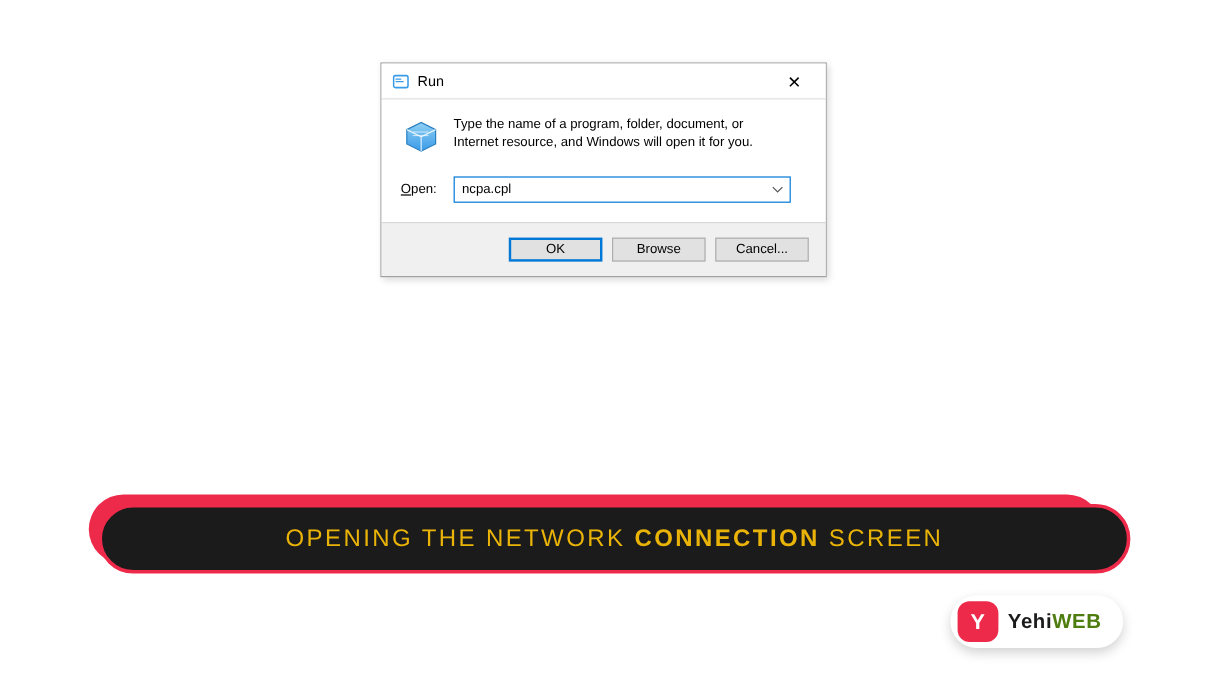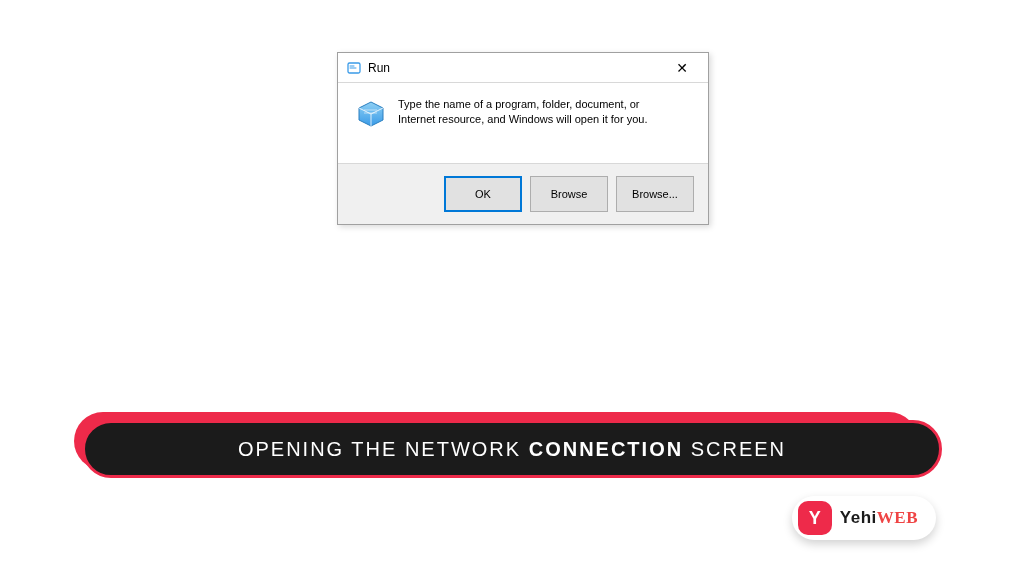--- a/index.html
+++ b/index.html
@@ -14,21 +14,20 @@
 
   
   .dialog {
     position: absolute;
     left: 317px;
     top: 52px;
     width: 372px;
     background: #ffffff;
     border: 1px solid #a0a0a0;
     box-shadow: 2px 2px 6px rgba(0,0,0,0.15);
-    margin-left: 20px;
   }
   .titlebar {
     height: 30px;
     background: #ffffff;
     border-bottom: 1px solid #d8d8d8;
     display: flex;
     align-items: center;
     padding: 0 6px 0 8px;
   }
   .titlebar .app-icon {
@@ -107,21 +106,21 @@
   .button-area {
     background: #f0f0f0;
     border-top: 1px solid #d8d8d8;
     padding: 12px 14px;
     display: flex;
     justify-content: flex-end;
     gap: 8px;
   }
   .btn {
     min-width: 78px;
-    height: 36px;
+    height: 20px;
     font-size: 11px;
     font-family: inherit;
     background: #e1e1e1;
     border: 1px solid #adadad;
     color: #000;
     cursor: pointer;
     padding: 0 10px;
   }
   .btn.default {
     border: 2px solid #0078d7;
@@ -145,21 +144,21 @@
   }
   .banner {
     position: relative;
     background: #1b1b1b;
     border: 3px solid #ee2a4a;
     border-radius: 32px;
     height: 58px;
     display: flex;
     align-items: center;
     justify-content: center;
-    color: #ffffff;
+    color: #eab308;
     font-size: 20px;
     letter-spacing: 2px;
     font-weight: 500;
     font-family: "Segoe UI", Arial, sans-serif;
   }
   .banner .bold { font-weight: 800; }
 
   
   .badge {
     position: absolute;
@@ -184,21 +183,21 @@
     font-size: 18px;
     font-family: Arial, sans-serif;
   }
   .badge .brand {
     font-size: 17px;
     font-weight: 800;
     color: #1b1b1b;
     font-family: Arial, sans-serif;
     letter-spacing: 0.5px;
   }
-  .badge .brand .accent { color: #ef4444; font-family: Liberation Serif, serif; }
+  .badge .brand .accent { color: #4d7c0f; }
 </style>
 </head>
 <body>
 
 <div class="dialog">
   <div class="titlebar">
     <span class="app-icon">
       <svg width="14" height="14" viewBox="0 0 14 14">
         <rect x="1" y="2" width="12" height="10" rx="1.5" fill="none" stroke="#3a9be8" stroke-width="1.3"></rect>
         <path d="M3 5 L7 5 M3 7 L9 7" stroke="#3a9be8" stroke-width="1" stroke-linecap="round"></path>
@@ -221,26 +220,37 @@
             </linearGradient>
           </defs>
           <path d="M5 11 L17 5 L29 11 L29 23 L17 29 L5 23 Z" fill="url(#g1)" stroke="#2a7fc0" stroke-width="1"></path>
           <path d="M5 11 L17 17 L29 11 M17 17 L17 29" fill="none" stroke="#ffffff" stroke-width="1" opacity="0.8"></path>
           <path d="M10 13 L23 13 M10 16 L23 16" stroke="#ffffff" stroke-width="0.8" opacity="0.7"></path>
         </svg>
       </div>
       <div class="instruction-text">Type the name of a program, folder, document, or Internet resource, and Windows will open it for you.</div>
     </div>
 
+    <div class="input-row">
+      <div class="open-label"><span class="u">O</span><span>pen:</span></div>
+      <div class="combo">
+        <input type="text" value="ncpa.cpl" style="">
+        <span class="chev">
+          <svg width="10" height="10" viewBox="0 0 10 10">
+              <path d="M1 3 L5 7 L9 3" fill="none" stroke="#555" stroke-width="1"></path>
+            </svg>
+        </span>
+      </div>
+    </div>
   </div>
 
   <div class="button-area">
     <button class="btn default">OK</button>
     <button class="btn">Browse</button>
-    <button class="btn">Browse...</button>
+    <button class="btn">Cancel...</button>
   </div>
 </div>
 
 <div class="banner-wrap">
   <div class="banner-shadow"></div>
   <div class="banner">
     <span>
       <span>OPENING THE NETWORK </span><span class="bold">CONNECTION</span><span> SCREEN</span>
     </span>
   </div>

